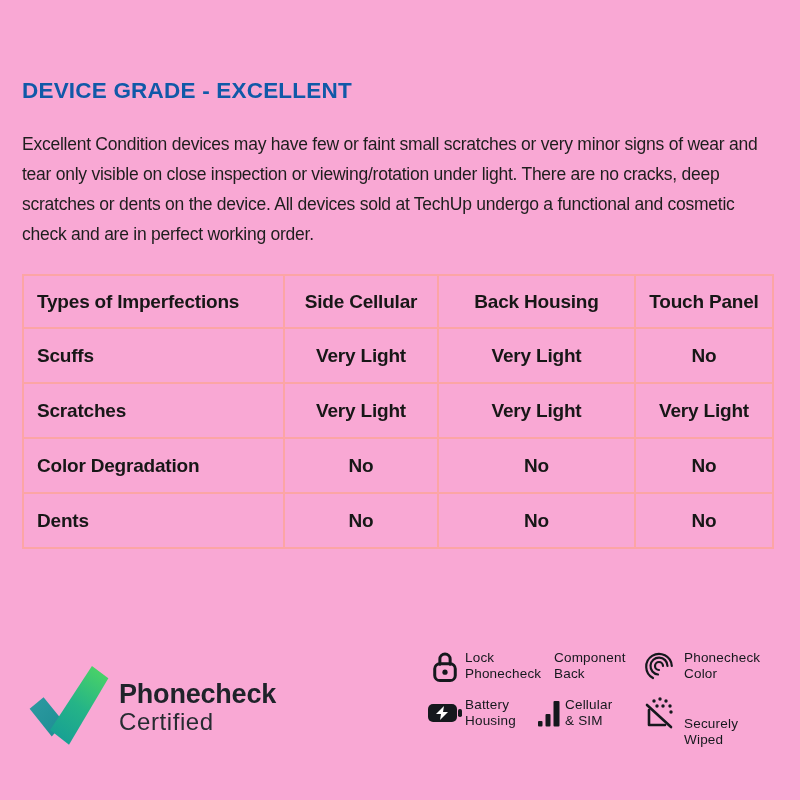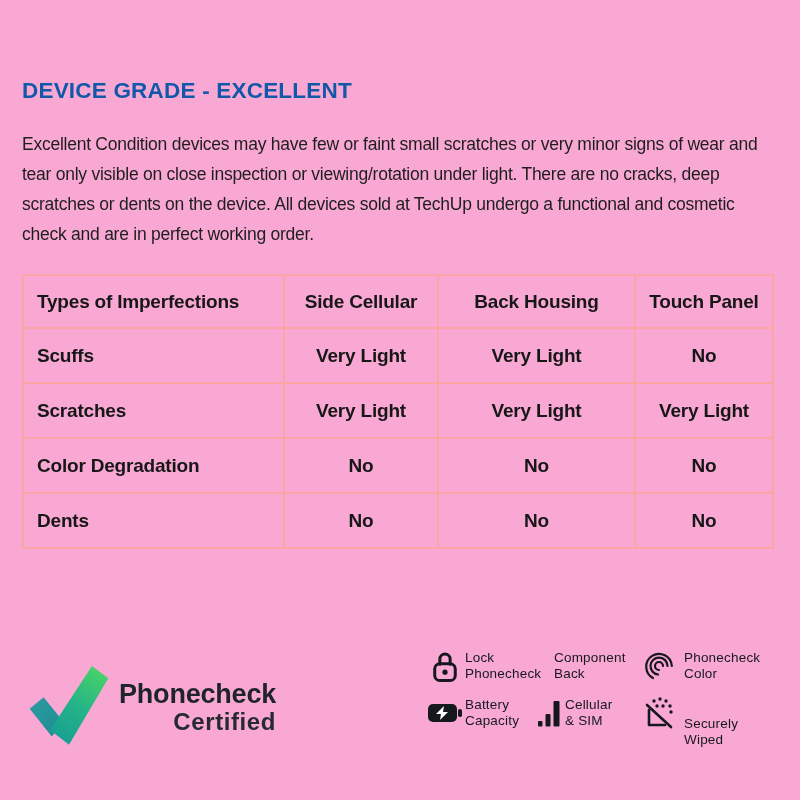--- a/index.html
+++ b/index.html
@@ -43,21 +43,21 @@
 
   .phonecheck {
     position: absolute; left: 28px; top: 666px;
     display: flex; align-items: center; gap: 9px;
   }
   .check-logo { width: 82px; height: 82px; flex: 0 0 auto; }
   .pc-text .brand {
     font-size: 27px; font-weight: 700; color: #1f232a; line-height: 28px; letter-spacing: -0.2px;
   }
   .pc-text .sub {
-    font-size: 24px; font-weight: 700; color: #272b31; line-height: 27px; letter-spacing: 0.6px; text-align: right;
+    font-size: 24px; font-weight: 400; color: #272b31; line-height: 27px; letter-spacing: 0.6px;
   }
 
   .feature-item { position: absolute; }
   .f-label {
     font-size: 13.5px; font-weight: 400; color: #15181d;
     line-height: 16px; letter-spacing: 0.2px; white-space: nowrap;
   }
   .f-icon { display: block; }
   .f-icon path, .f-icon rect, .f-icon circle { vector-effect: non-scaling-stroke; }
 </style>
@@ -160,21 +160,21 @@
       <div class="f-label">Color</div>
     </div>
 
     <svg class="f-icon feature-item" style="left:427px;top:702px" width="36" height="22" viewBox="0 0 36 22" xmlns="http://www.w3.org/2000/svg">
       <rect x="1" y="2" width="29" height="18" rx="5" fill="#15181d"></rect>
       <rect x="31" y="7" width="4" height="8" rx="1.8" fill="#15181d"></rect>
       <polygon points="17,4 9,12 14,12 13,18 21,10 16,10" fill="#ffffff"></polygon>
     </svg>
     <div class="feature-item" style="left:465px;top:697px">
       <div class="f-label">Battery</div>
-      <div class="f-label">Capacity</div>
+      <div class="f-label">Housing</div>
     </div>
 
     <svg class="f-icon feature-item" style="left:537px;top:700px" width="24" height="28" viewBox="0 0 24 28" xmlns="http://www.w3.org/2000/svg">
       <rect x="1" y="21" width="4.5" height="5.5" rx="1" fill="#15181d"></rect>
       <rect x="8.5" y="14" width="5" height="12.5" rx="1" fill="#15181d"></rect>
       <rect x="16.5" y="1" width="6" height="25.5" rx="1" fill="#15181d"></rect>
     </svg>
     <div class="feature-item" style="left:565px;top:697px">
       <div class="f-label">Cellular</div>
       <div class="f-label">&amp; SIM</div>

